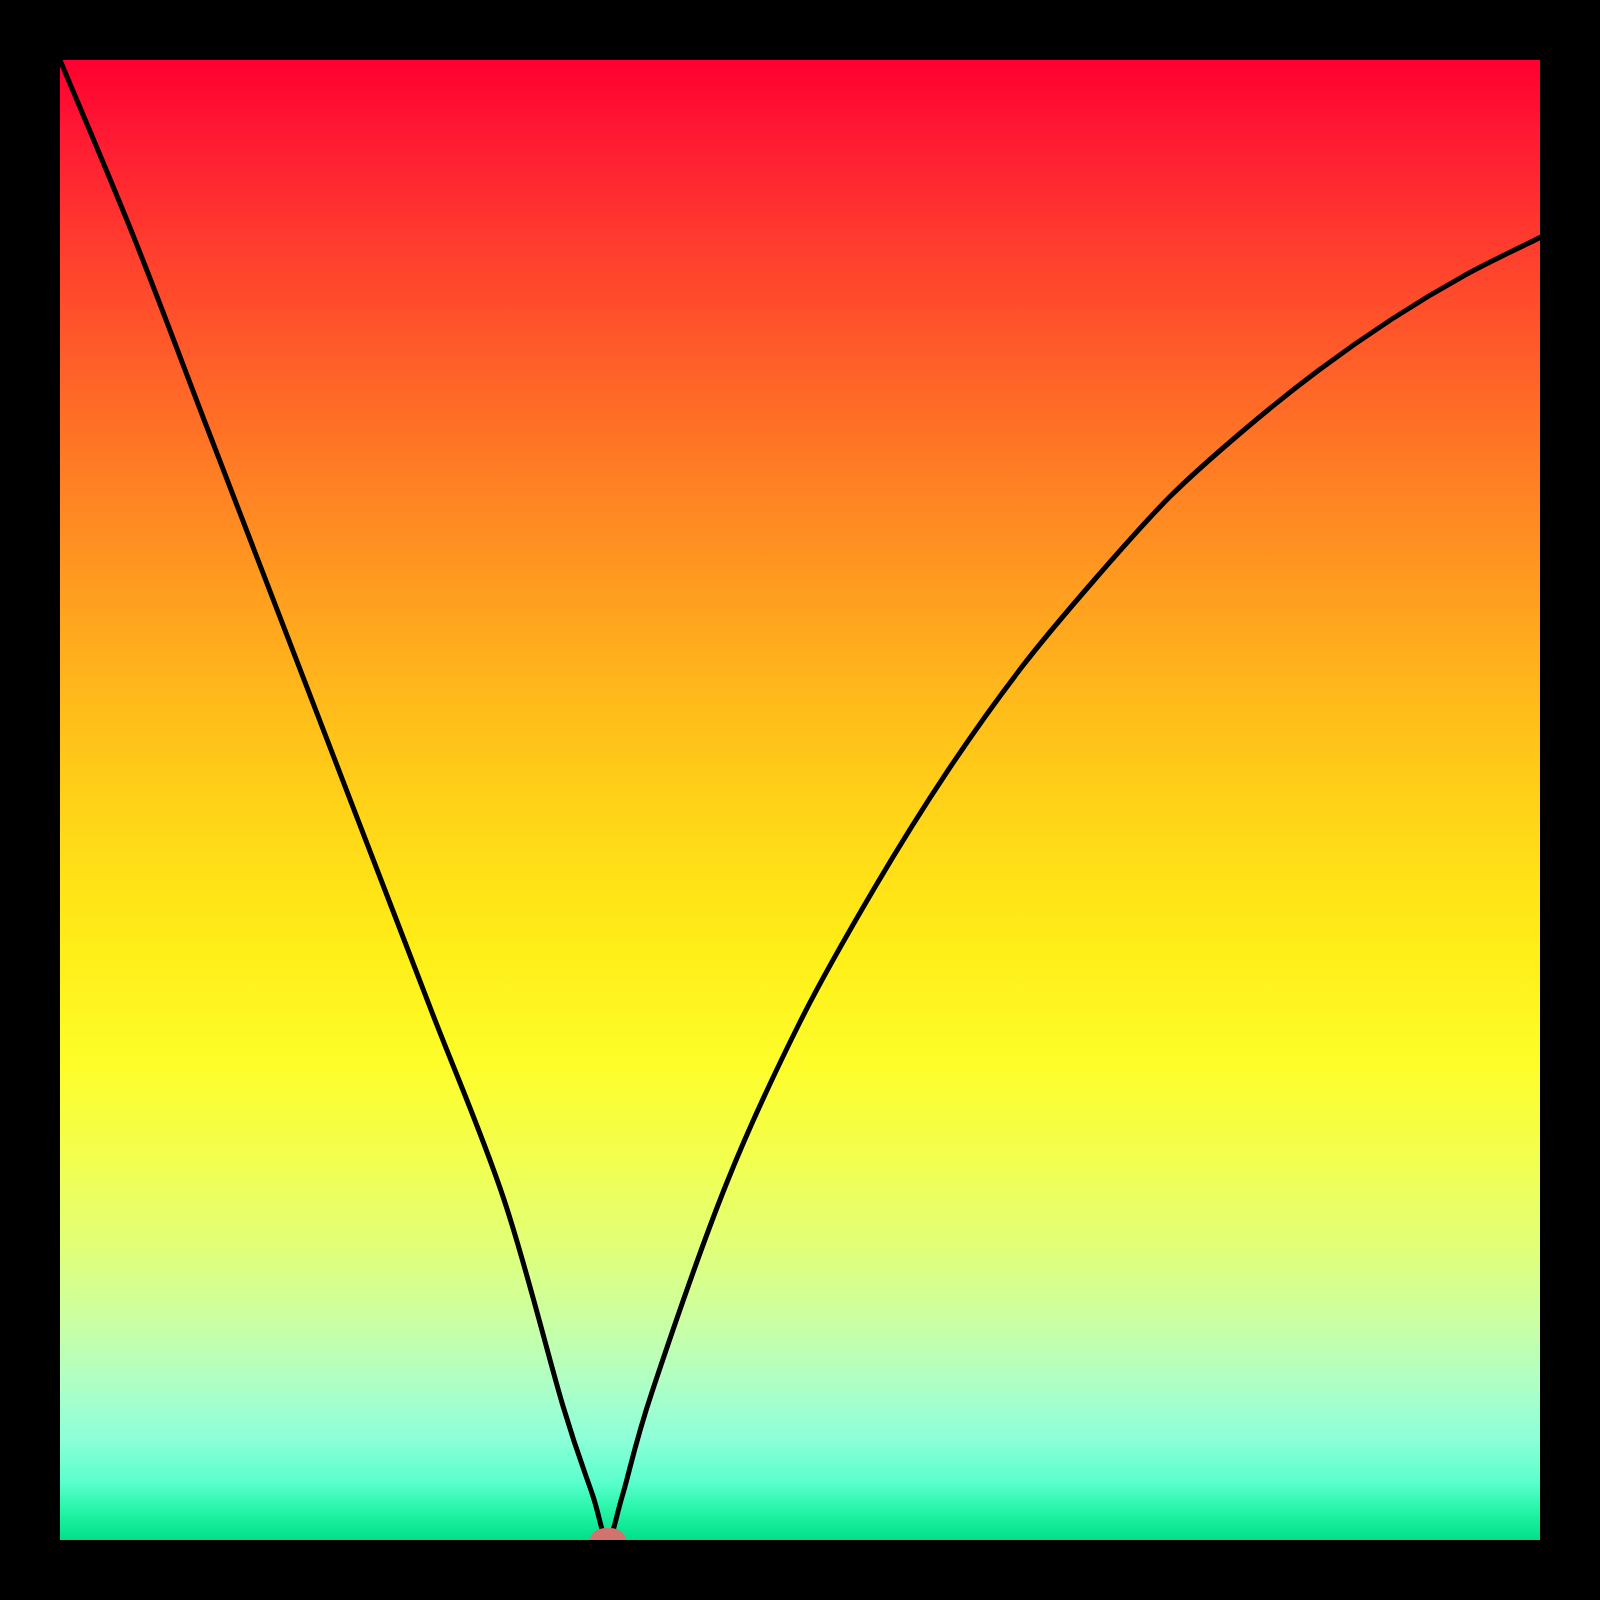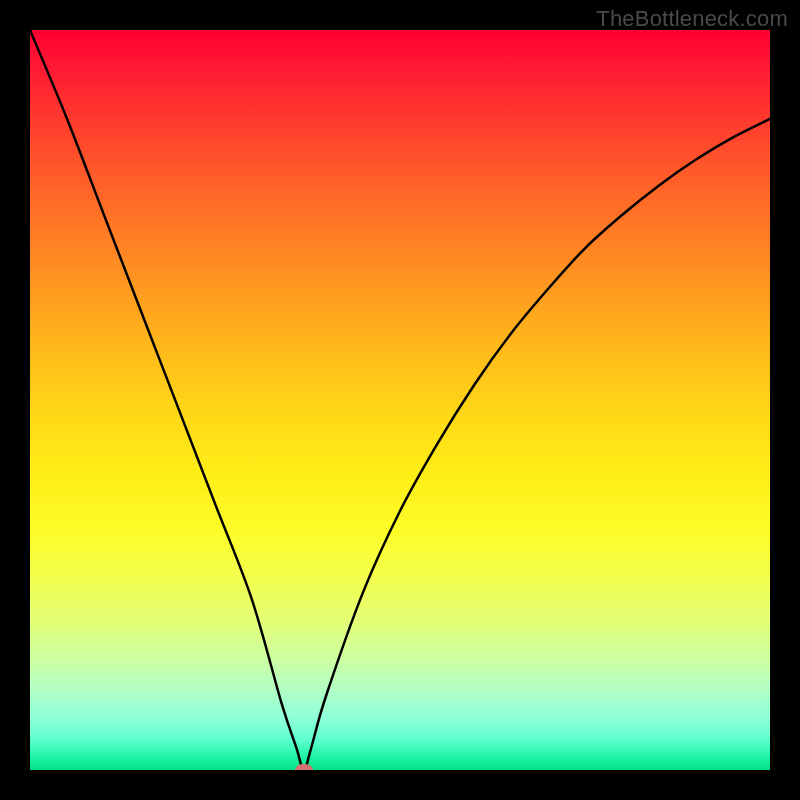--- a/index.html
+++ b/index.html
@@ -71,21 +71,20 @@
     font-size: 22px;
     font-weight: 500;
     letter-spacing: 0.2px;
     user-select: none;
   }
 </style>
 </head>
 <body>
 
 <div class="frame">
-  <div class="attribution">TheBottleneck.com</div>
 
   <div class="plot-area">
     <div class="gradient-bg"></div>
 
     <svg class="curve" viewBox="0 0 740 740" preserveAspectRatio="none">
       <path id="curve-path" d="M 0 0 C 6.166666666666667 14.799999999999992, 24.666666666666664 57.966666666666626, 37 88.79999999999995 C 49.333333333333336 119.63333333333328, 61.666666666666664 152.93333333333334, 74 185 C 86.33333333333333 217.06666666666666, 98.66666666666667 249.13333333333333, 111 281.2 C 123.33333333333333 313.26666666666665, 135.66666666666666 345.33333333333337, 148 377.40000000000003 C 160.33333333333334 409.4666666666667, 172.66666666666666 441.53333333333336, 185 473.6 C 197.33333333333334 505.6666666666667, 210.9 536.5, 222 569.8 C 233.1 603.0999999999999, 244.20000000000002 648.7333333333333, 251.60000000000002 673.4 C 259 698.0666666666666, 262.7 706.6999999999999, 266.4 717.8 C 270.09999999999997 728.9, 271.33333333333337 740, 273.8 740 C 276.26666666666665 740, 277.5 730.1333333333333, 281.2 717.8 C 284.9 705.4666666666666, 287.3666666666667 691.9, 296 666 C 304.6333333333333 640.1, 320.6666666666667 593.2333333333333, 333 562.4 C 345.3333333333333 531.5666666666666, 357.66666666666663 505.6666666666667, 370 481 C 382.33333333333337 456.3333333333333, 394.66666666666674 435.3666666666667, 407.00000000000006 414.4 C 419.33333333333337 393.4333333333333, 431.6666666666667 373.7, 444 355.2 C 456.3333333333333 336.7, 468.6666666666667 319.4333333333334, 481 303.40000000000003 C 493.3333333333333 287.3666666666667, 505.6666666666667 273.18333333333334, 518 259 C 530.3333333333334 244.81666666666666, 542.6666666666666 230.6333333333334, 555 218.30000000000007 C 567.3333333333334 205.96666666666673, 579.6666666666666 195.48333333333335, 592 185 C 604.3333333333334 174.51666666666665, 616.6666666666666 164.64999999999998, 629 155.39999999999998 C 641.3333333333334 146.14999999999998, 653.6666666666666 137.51666666666665, 666 129.5 C 678.3333333333334 121.48333333333335, 690.6666666666666 114.08333333333341, 703 107.30000000000007 C 715.3333333333334 100.51666666666672, 733.8333333333334 91.88333333333331, 740 88.79999999999995" fill="none" stroke="#000" stroke-width="2.5" stroke-linecap="round" stroke-linejoin="round"></path>
     </svg>
 
     <div class="marker" id="marker" style="left: 273.8px; top: 740px;"></div>
   </div>

